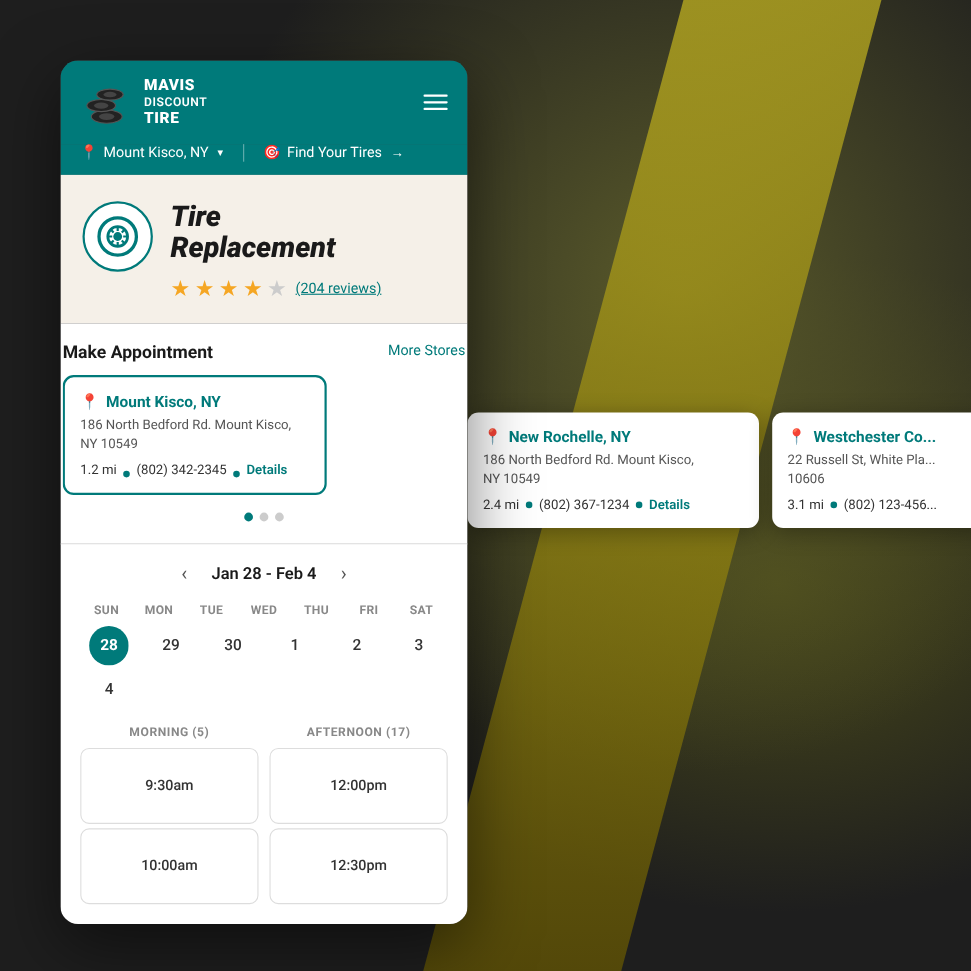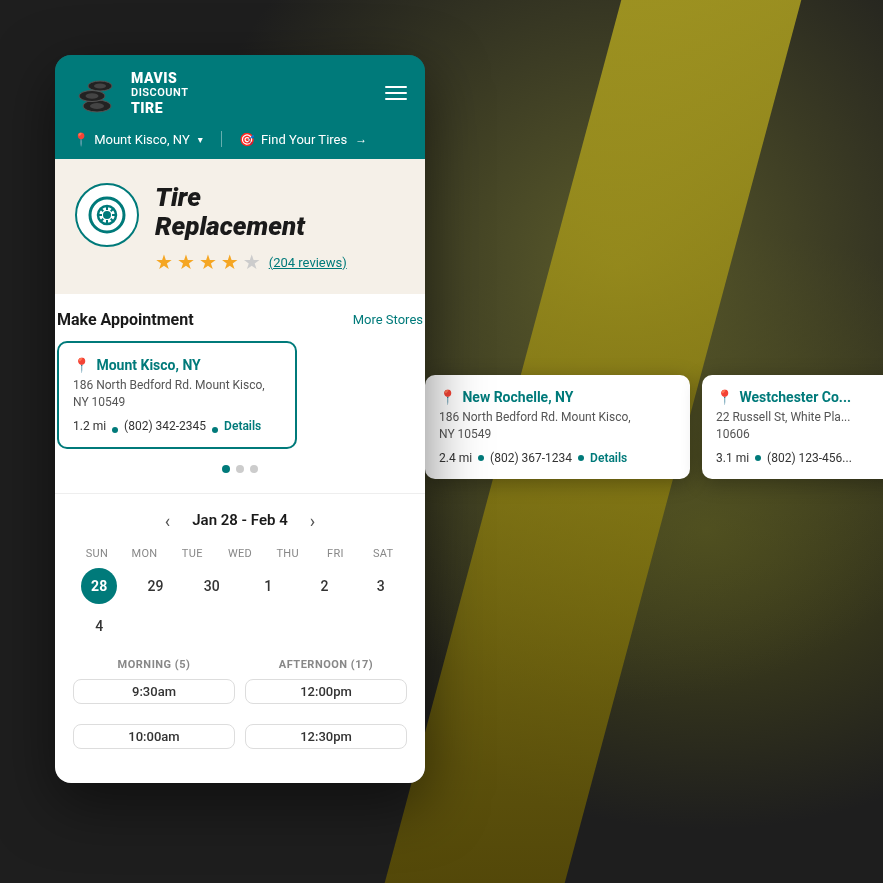--- a/index.html
+++ b/index.html
@@ -300,21 +300,21 @@
     }
     .days-header {
       display: grid;
       grid-template-columns: repeat(7, 1fr);
       text-align: center;
       margin-bottom: 8px;
     }
     .day-label {
       font-size: 11px;
       color: #888;
-      font-weight: 400;
+      font-weight: 700;
       letter-spacing: 0.3px;
     }
     .days-grid {
       display: grid;
       grid-template-columns: repeat(6, 1fr);
       text-align: center;
       gap: 4px;
       margin-bottom: 14px;
     }
     .day-cell {
@@ -347,27 +347,27 @@
       font-size: 11px;
       font-weight: 700;
       color: #888;
       letter-spacing: 0.5px;
       margin-bottom: 8px;
       text-align: center;
     }
     .time-slot {
       border: 1.5px solid #ddd;
       border-radius: 8px;
-      padding: 4px;
+      padding: 26px;
       text-align: center;
       font-size: 13px;
       font-weight: 500;
       color: #333;
       cursor: pointer;
-      margin-bottom: 20px;
+      margin-bottom: 4px;
       background: #fff;
     }
 
     
     .card-peek-container {
       position: absolute;
       top: 375px;
       left: 425px;
       display: flex;
       gap: 12px;

